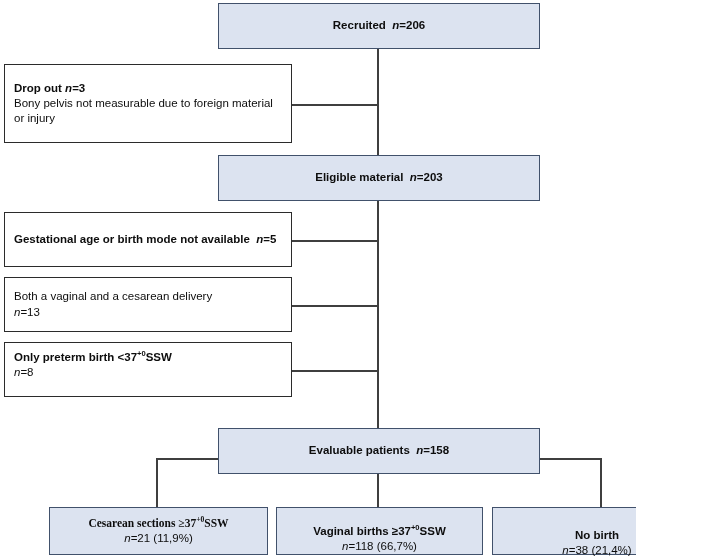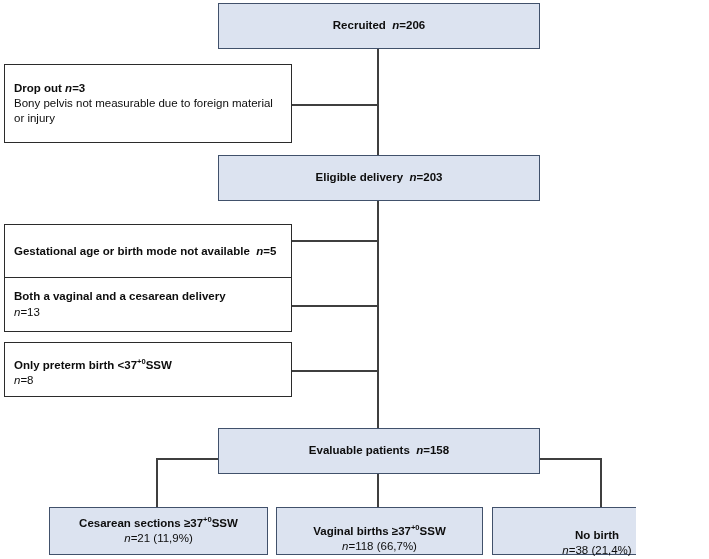--- a/index.html
+++ b/index.html
@@ -43,21 +43,21 @@
     background: #dce3f0;
     border: 1px solid #41516b;
     align-items: center;
     text-align: center;
   }
   .box.white {
     background: #ffffff;
     border: 1px solid #2b2b2b;
     align-items: flex-start;
     text-align: left;
-    padding: 8px 9px;
+    padding: 16px 9px;
   }
   .box .ln {
     white-space: nowrap;
   }
   .box.white .ln { white-space: normal; }
 
   b, .bold { font-weight: bold; }
   .n-italic { font-style: italic; }
   sup {
     font-size: 0.66em;
@@ -87,65 +87,65 @@
 
   <div class="box blue" style="left:218px; top:3px; width:322px; height:46px;">
     <div class="ln">
       <b>Recruited</b>&nbsp;
       <span class="n-italic bold">n</span><b>=206</b>
     </div>
   </div>
 
   <div class="box blue" style="left:218px; top:155px; width:322px; height:46px;">
     <div class="ln">
-      <b>Eligible delivery</b>&nbsp;
+      <b>Eligible material</b>&nbsp;
       <span class="n-italic bold">n</span><b>=203</b>
     </div>
   </div>
 
   <div class="box blue" style="left:218px; top:428px; width:322px; height:46px;">
     <div class="ln">
       <b>Evaluable patients</b>&nbsp;
       <span class="n-italic bold">n</span><b>=158</b>
     </div>
   </div>
 
   <div class="box white" style="left:4px; top:64px; width:288px; height:79px;">
     <div class="ln">
       <b>Drop out</b>
       <span class="n-italic bold">n</span><b>=3</b>
     </div>
     <div class="ln">Bony pelvis not measurable due to foreign material or injury</div>
   </div>
 
-  <div class="box white" style="left:4px; top:224px; width:288px; height:55px;">
+  <div class="box white" style="left:4px; top:212px; width:288px; height:55px;">
     <div class="ln">
       <b>Gestational age or birth mode not available</b>&nbsp;
       <span class="n-italic bold">n</span><b>=5</b>
     </div>
   </div>
 
   <div class="box white" style="left:4px; top:277px; width:288px; height:55px;">
-    <div class="ln" style="font-weight:bold;">Both a vaginal and a cesarean delivery</div>
+    <div class="ln" style="font-weight:normal;">Both a vaginal and a cesarean delivery</div>
     <div class="ln">
       <span class="n-italic">n</span><span>=13</span>
     </div>
   </div>
 
   <div class="box white" style="left:4px; top:342px; width:288px; height:55px;justify-content:flex-end;">
     <div class="ln" style="font-weight:bold;">
       <span>Only preterm birth &lt;37</span><sup>+0</sup><span>SSW</span>
     </div>
     <div class="ln">
       <span class="n-italic">n</span><span>=8</span>
     </div>
   </div>
 
   <div class="box blue" style="left:49px; top:507px; width:219px; height:48px;">
-    <div class="ln" style="font-weight:bold;">
+    <div class="ln" style="font-weight:bold;font-family:Liberation Serif, serif;">
       <span>Cesarean sections ≥37</span><sup>+0</sup><span>SSW</span>
     </div>
     <div class="ln">
       <span class="n-italic">n</span><span>=21 (11,9%)</span>
     </div>
   </div>
 
   <div class="box blue" style="left:276px; top:507px; width:207px; height:48px;justify-content:flex-end;">
     <div class="ln" style="font-weight:bold;">
       <span>Vaginal births ≥37</span><sup>+0</sup><span>SSW</span>

